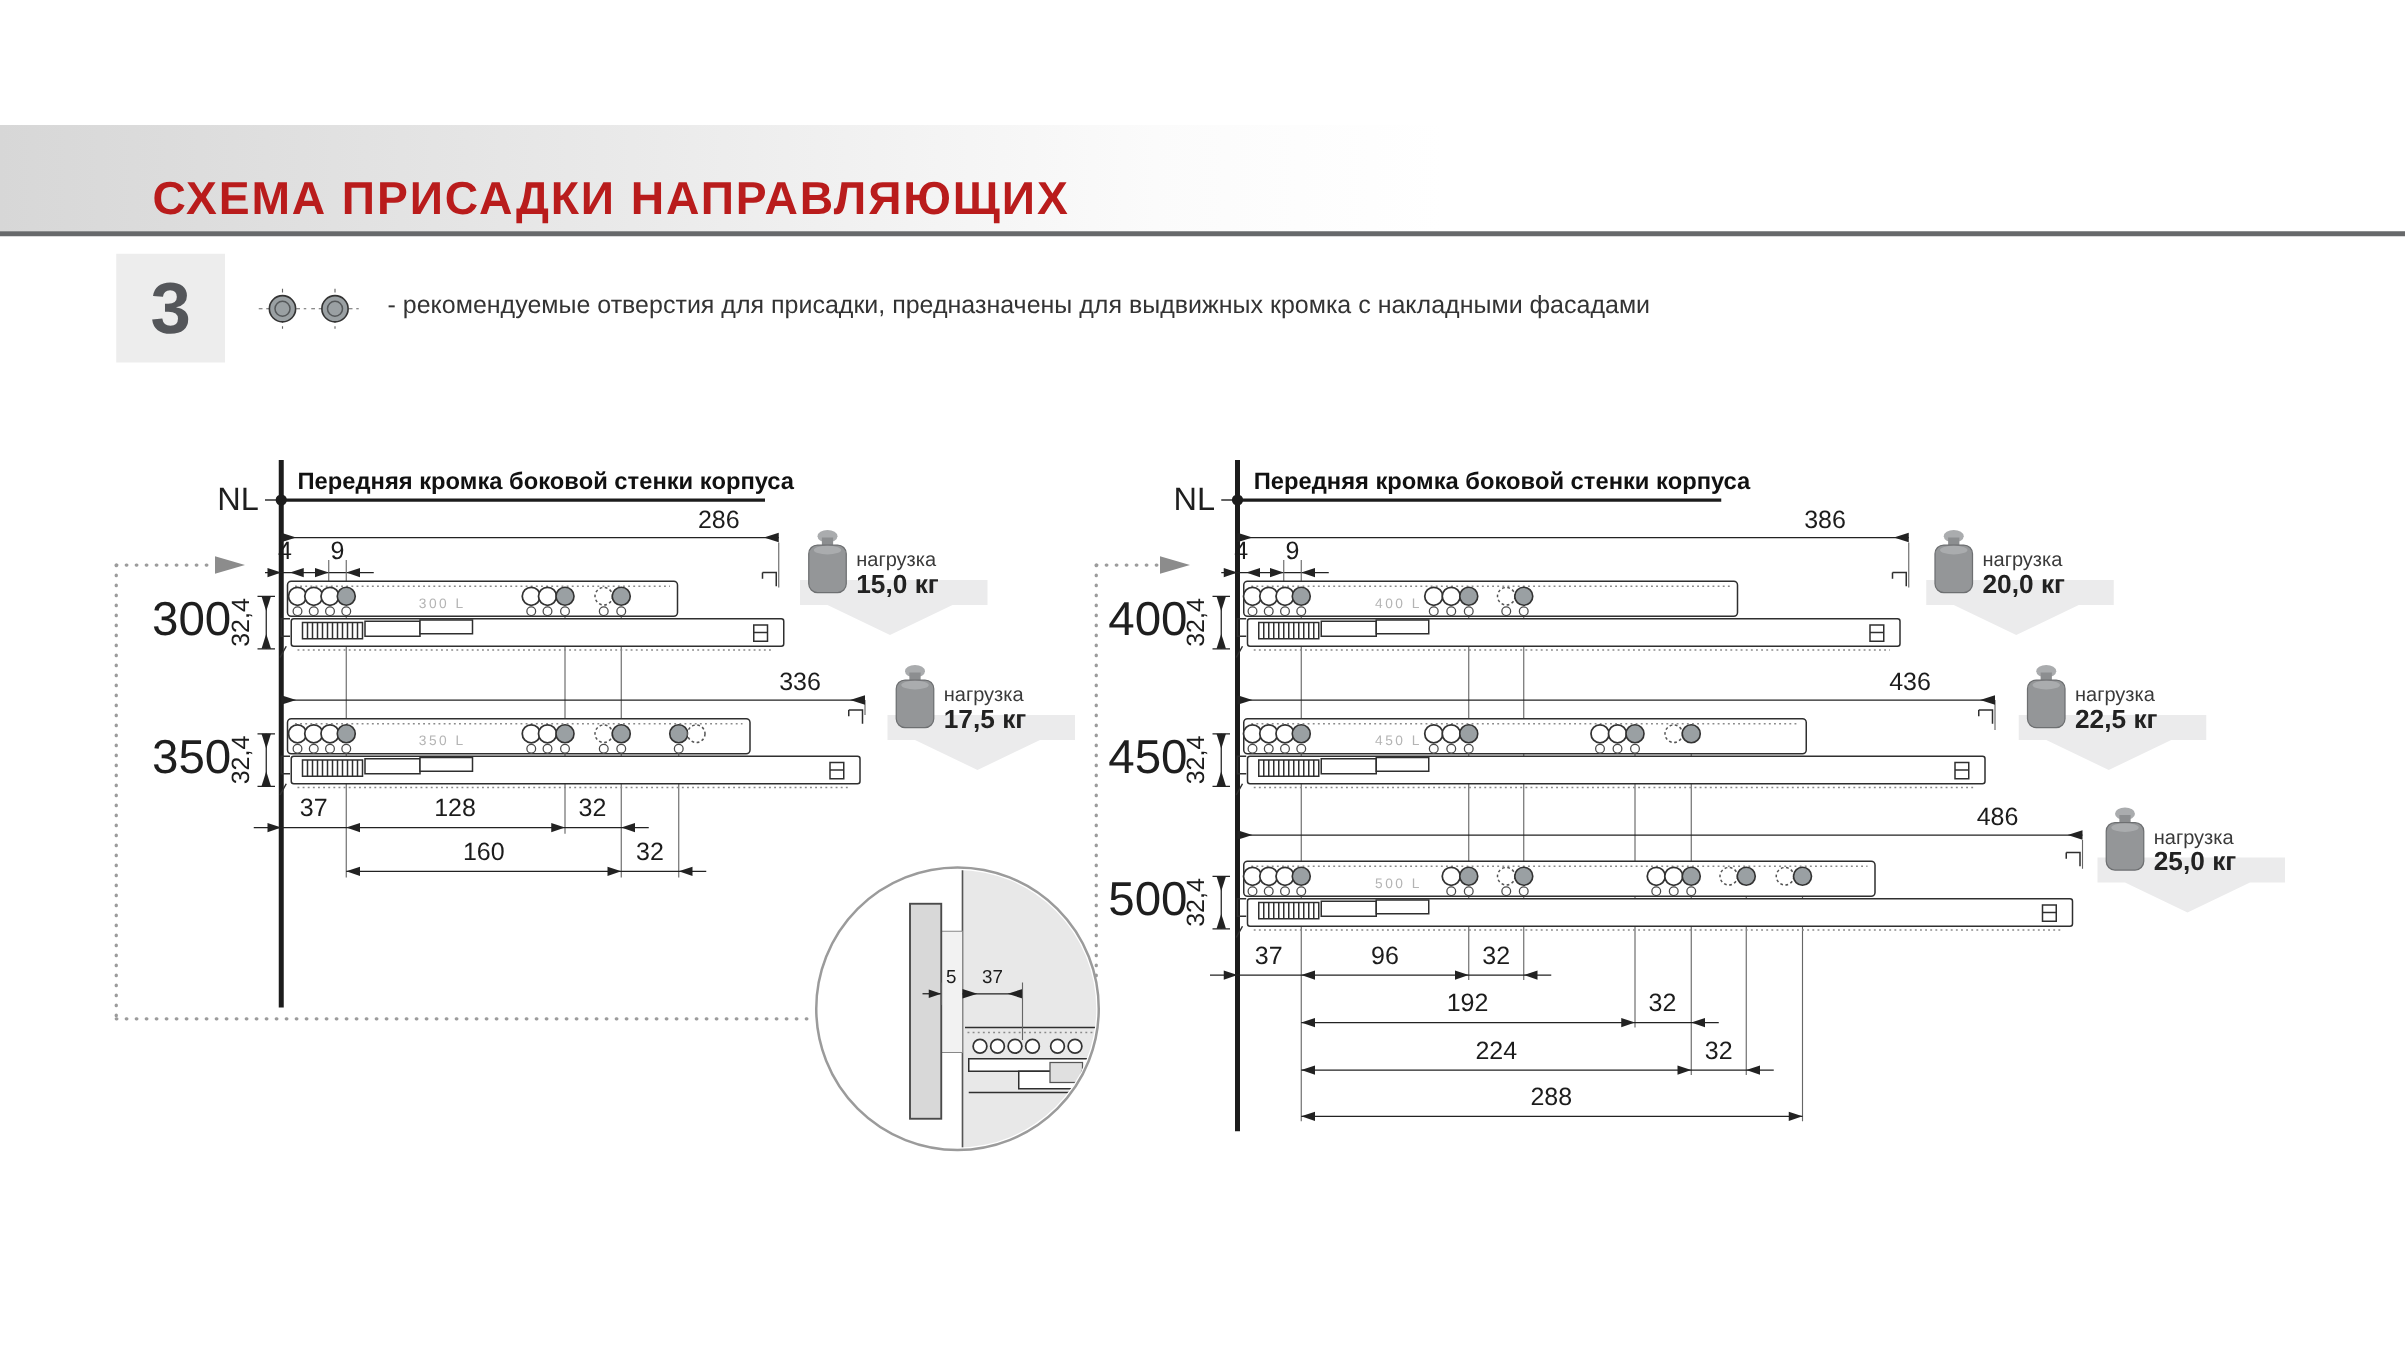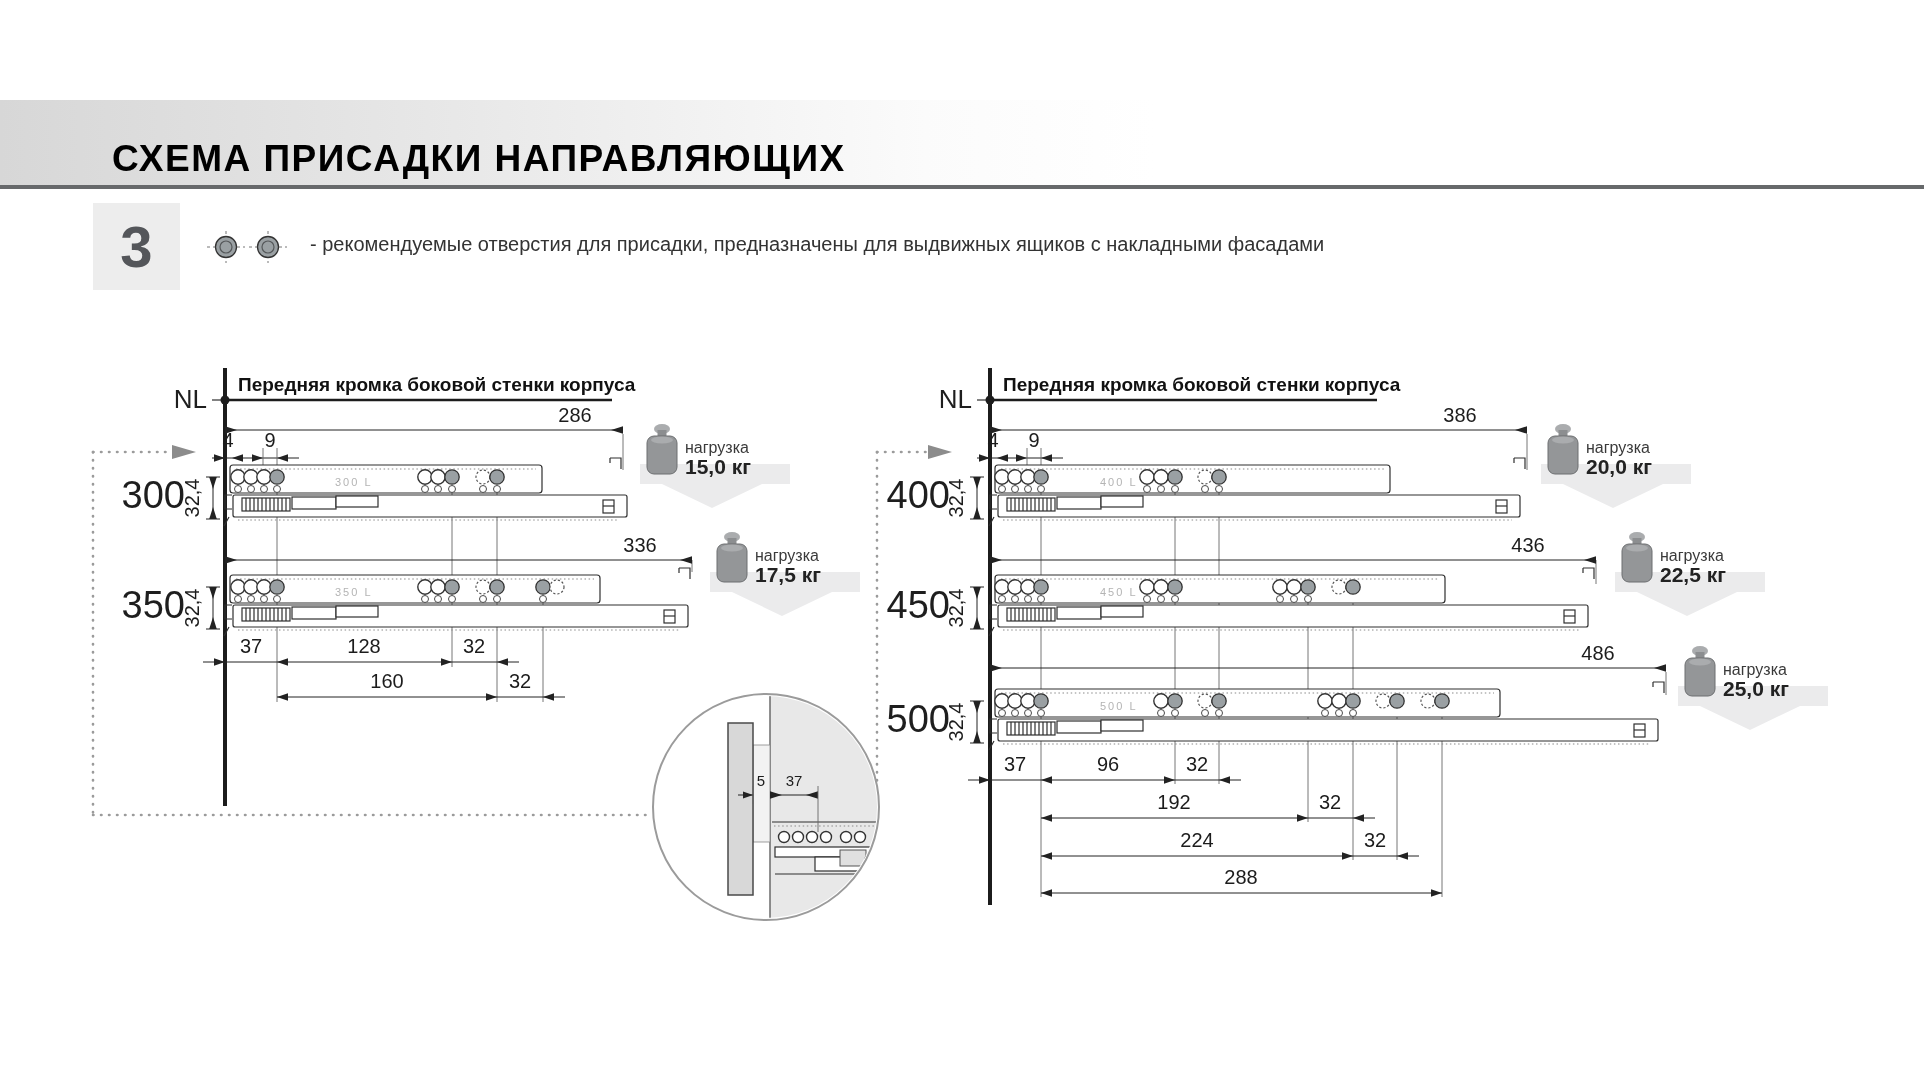--- a/index.html
+++ b/index.html
@@ -4,22 +4,22 @@
 <style>
   html,body{margin:0;padding:0;background:#fff;}
   body{font-family:"Liberation Sans", sans-serif;}
   .stage{position:relative;width:1924px;height:1082px;background:#ffffff;overflow:hidden;}
   .stage svg{position:absolute;inset:0;}
 
   
   .band{position:absolute;left:0;top:100px;width:1924px;height:85px;
         background:linear-gradient(90deg,#d7d7d7 0%,#e9e9e9 25%,#fbfbfb 48%,#ffffff 60%);}
   .rule{position:absolute;left:0;top:185px;width:1924px;height:4px;background:#67696b;}
-  .title{position:absolute;left:112px;top:138px;font-size:37px;font-weight:bold;
-         letter-spacing:1.5px;color:#000000;white-space:nowrap;}
+  .title{position:absolute;left:122px;top:138px;font-size:37px;font-weight:bold;
+         letter-spacing:1.5px;color:#b91c1c;white-space:nowrap;}
   .numbox{position:absolute;left:93px;top:203px;width:87px;height:87px;background:#ededed;
           display:flex;align-items:center;justify-content:center;}
   .numbox span{font-size:58px;font-weight:bold;color:#54565a;line-height:1;}
   .legendtext{position:absolute;left:310px;top:233px;font-size:20px;color:#333;white-space:nowrap;}
 
   
   text{font-family:"Liberation Sans", sans-serif;}
   .rl{fill:#ffffff;stroke:#2f2f2f;stroke-width:1.2;}
   .ln{fill:none;stroke:#2f2f2f;stroke-width:1.2;}
   .wall{stroke:#1c1c1c;stroke-width:4;}
@@ -49,21 +49,21 @@
 <body>
 
 <div class="stage">
 
   <div class="band"></div>
   <div class="rule"></div>
   <div class="title">СХЕМА ПРИСАДКИ НАПРАВЛЯЮЩИХ</div>
   <div class="numbox">
     <span>3</span>
   </div>
-  <div class="legendtext">-  рекомендуемые отверстия для присадки, предназначены для выдвижных ящиков с накладными фасадами</div>
+  <div class="legendtext">-  рекомендуемые отверстия для присадки, предназначены для выдвижных кромка с накладными фасадами</div>
 
   <svg width="1924" height="1082" viewBox="0 0 1924 1082">
     <defs>
       <marker id="ar" viewBox="0 0 12 8" markerWidth="13" markerHeight="9" refX="11.5" refY="4" orient="auto-start-reverse">
         <path d="M0.5,4 L11.5,0.5 L11.5,7.5 Z" fill="#222"></path>
       </marker>
       <circle id="HW" r="7.2" class="hw"></circle>
       <circle id="HG" r="7.2" class="hg"></circle>
       <circle id="HD" r="7" class="hd"></circle>
       <circle id="HS" r="3.5" class="hs"></circle>

